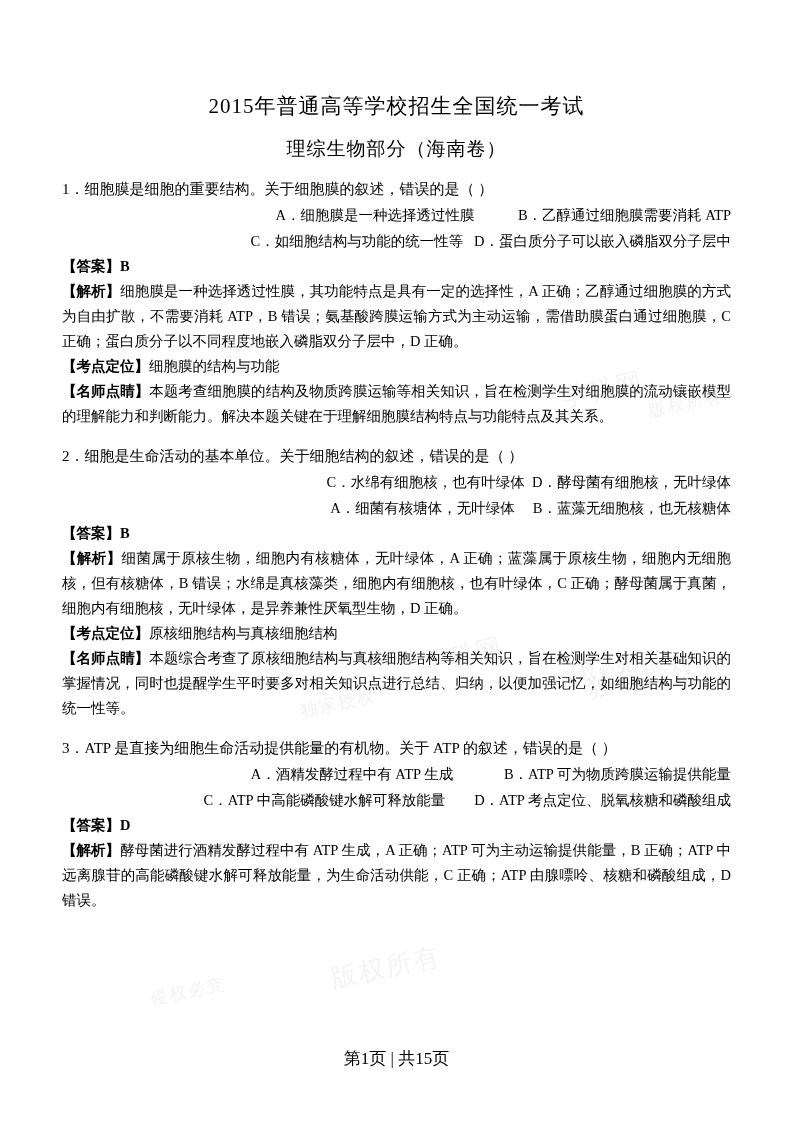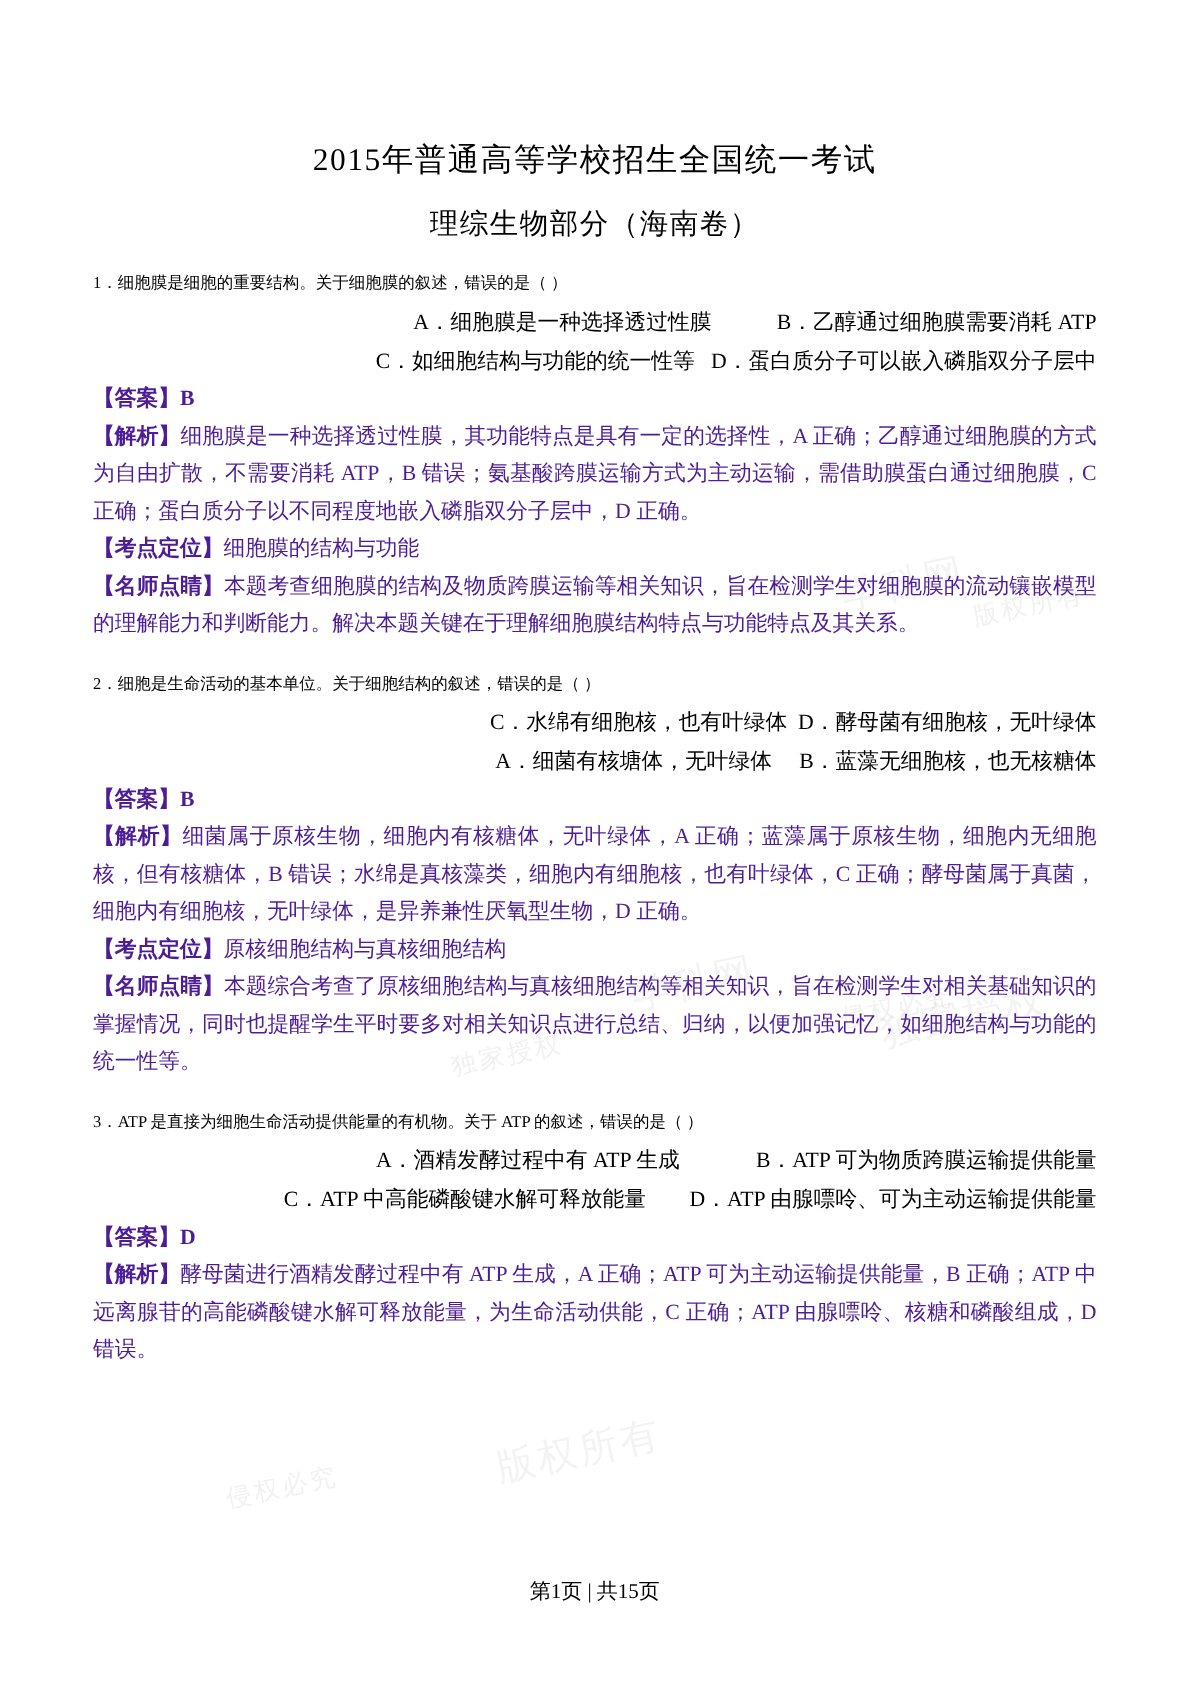--- a/index.html
+++ b/index.html
@@ -59,58 +59,58 @@
     font-weight: normal;
     text-align: center;
     margin: 0;
     padding-top: 16px;
     letter-spacing: 1px;
   }
   .q-block {
     margin-top: 14px;
   }
   .line {
-    font-size: 11px;
+    font-size: 15px;
     line-height: 26px;
     margin: 0;
     padding: 0;
     text-align: justify;
   }
   .stem {
     margin-top: 10px;
   }
   .opts {
     display: block;
   }
   .opt-row {
     font-size: 14.5px;
     line-height: 26px;
     white-space: pre;
     text-align: right;
   }
   .red-blk {
-    color: #4c1d95;
+    color: #000000;
     font-size: 14.5px;
     line-height: 25px;
     text-align: justify;
     margin: 0;
   }
   .lbl {
     font-weight: bold;
   }
   .ans-letter {
     font-weight: bold;
   }
   .footer {
     position: absolute;
     bottom: 52px;
     left: 0;
     right: 0;
     text-align: center;
-    font-size: 14px;
+    font-size: 17px;
     z-index: 2;
   }
 </style>
 </head>
 <body>
 
 <div class="page">
 
   <div class="watermark-layer">
     <div class="wm big" style="left:560px; top:372px;">学科网</div>
@@ -149,21 +149,21 @@
       <p class="red-blk"><span class="lbl">【答案】</span><span class="ans-letter">B</span></p>
       <p class="red-blk"><span class="lbl">【解析】</span><span>细菌属于原核生物，细胞内有核糖体，无叶绿体，A 正确；蓝藻属于原核生物，细胞内无细胞核，但有核糖体，B 错误；水绵是真核藻类，细胞内有细胞核，也有叶绿体，C 正确；酵母菌属于真菌，细胞内有细胞核，无叶绿体，是异养兼性厌氧型生物，D 正确。</span></p>
       <p class="red-blk"><span class="lbl">【考点定位】</span><span>原核细胞结构与真核细胞结构</span></p>
       <p class="red-blk"><span class="lbl">【名师点睛】</span><span>本题综合考查了原核细胞结构与真核细胞结构等相关知识，旨在检测学生对相关基础知识的掌握情况，同时也提醒学生平时要多对相关知识点进行总结、归纳，以便加强记忆，如细胞结构与功能的统一性等。</span></p>
     </div>
 
     <div class="q-block">
       <p class="line stem">3．ATP 是直接为细胞生命活动提供能量的有机物。关于 ATP 的叙述，错误的是（    ）</p>
       <div class="opts">
         <div class="opt-row">A．酒精发酵过程中有 ATP 生成              B．ATP 可为物质跨膜运输提供能量</div>
-        <div class="opt-row">C．ATP 中高能磷酸键水解可释放能量        D．ATP 由腺嘌呤、可为主动运输提供能量</div>
+        <div class="opt-row">C．ATP 中高能磷酸键水解可释放能量        D．ATP 考点定位、脱氧核糖和磷酸组成</div>
       </div>
       <p class="red-blk"><span class="lbl">【答案】</span><span class="ans-letter">D</span></p>
       <p class="red-blk"><span class="lbl">【解析】</span><span>酵母菌进行酒精发酵过程中有 ATP 生成，A 正确；ATP 可为主动运输提供能量，B 正确；ATP 中远离腺苷的高能磷酸键水解可释放能量，为生命活动供能，C 正确；ATP 由腺嘌呤、核糖和磷酸组成，D 错误。</span></p>
     </div>
 
   </div>
 
   <div class="footer">第1页 | 共15页</div>
 
 </div>

